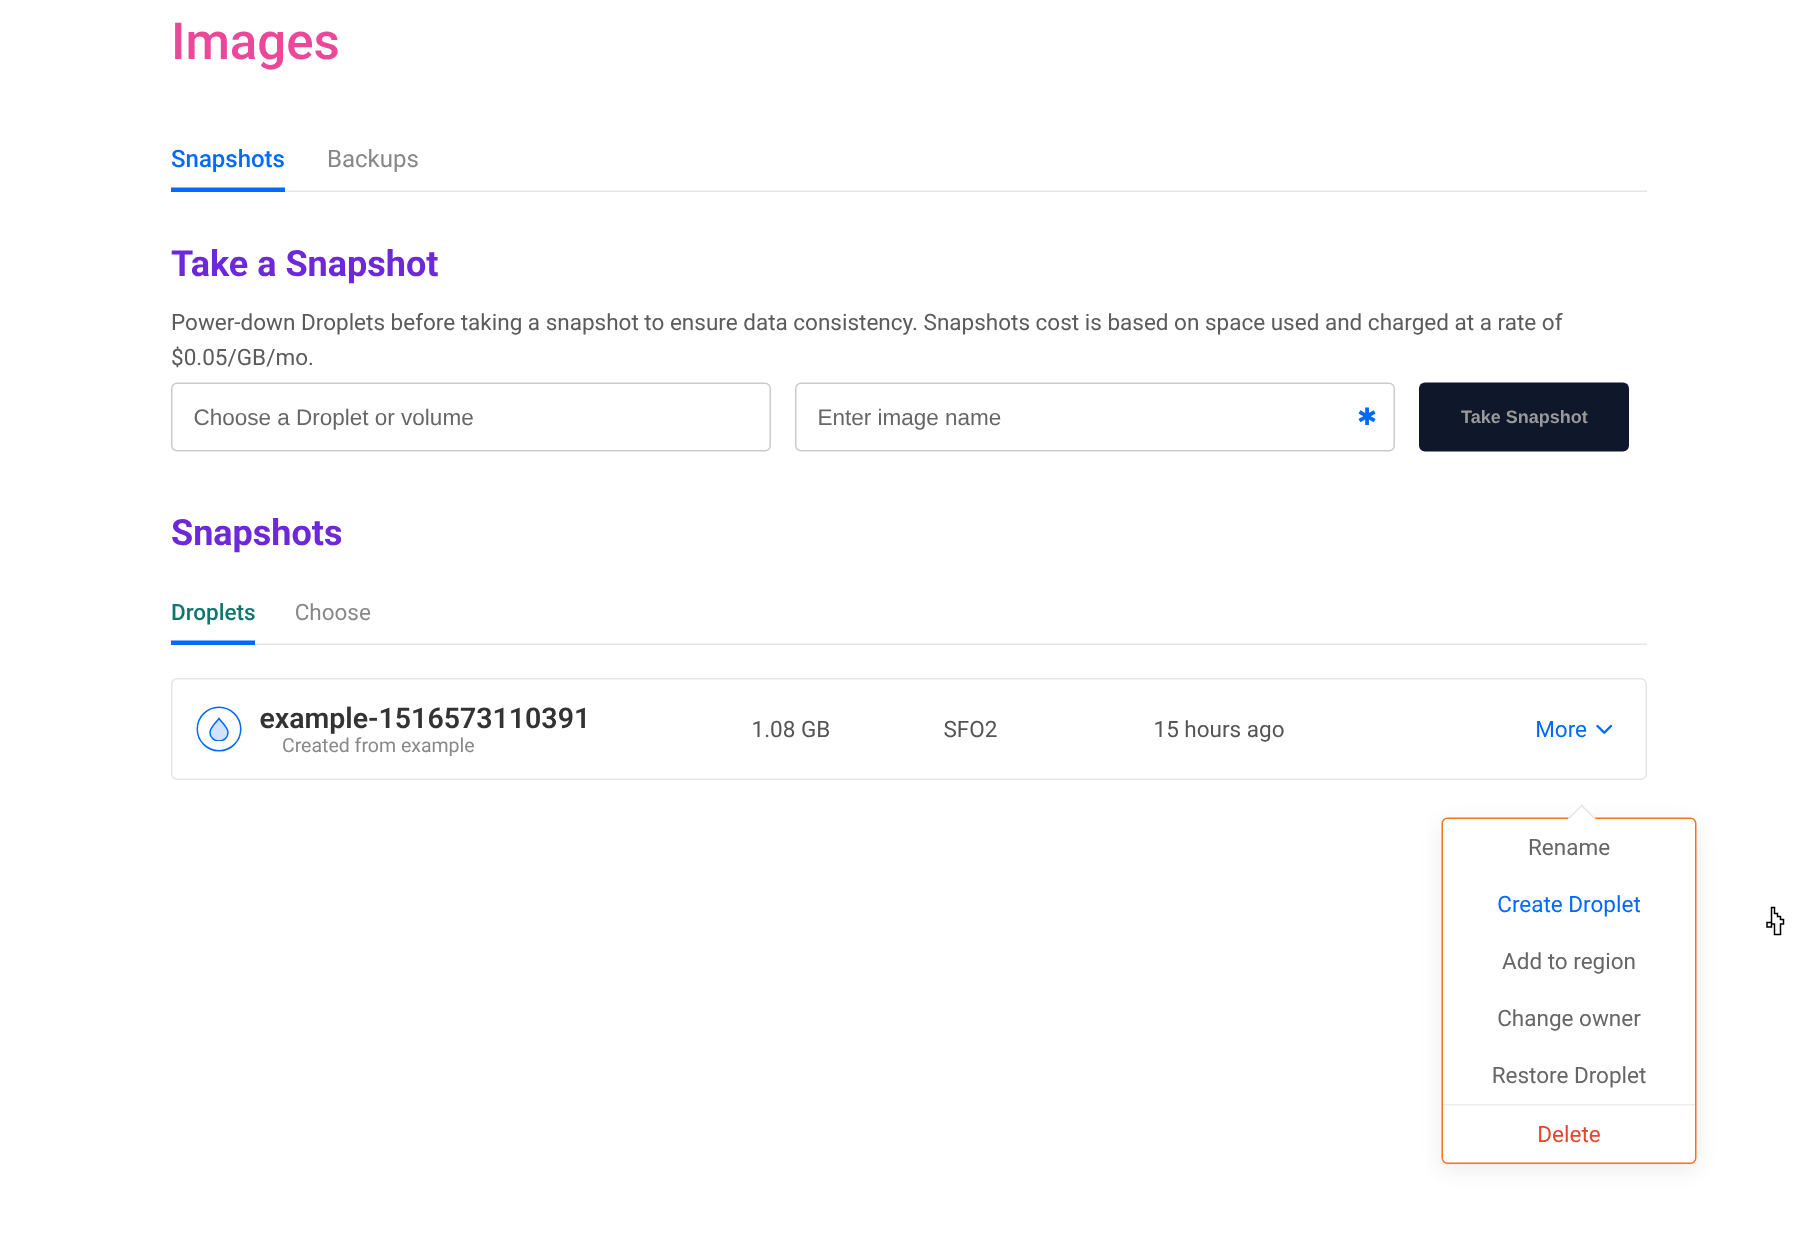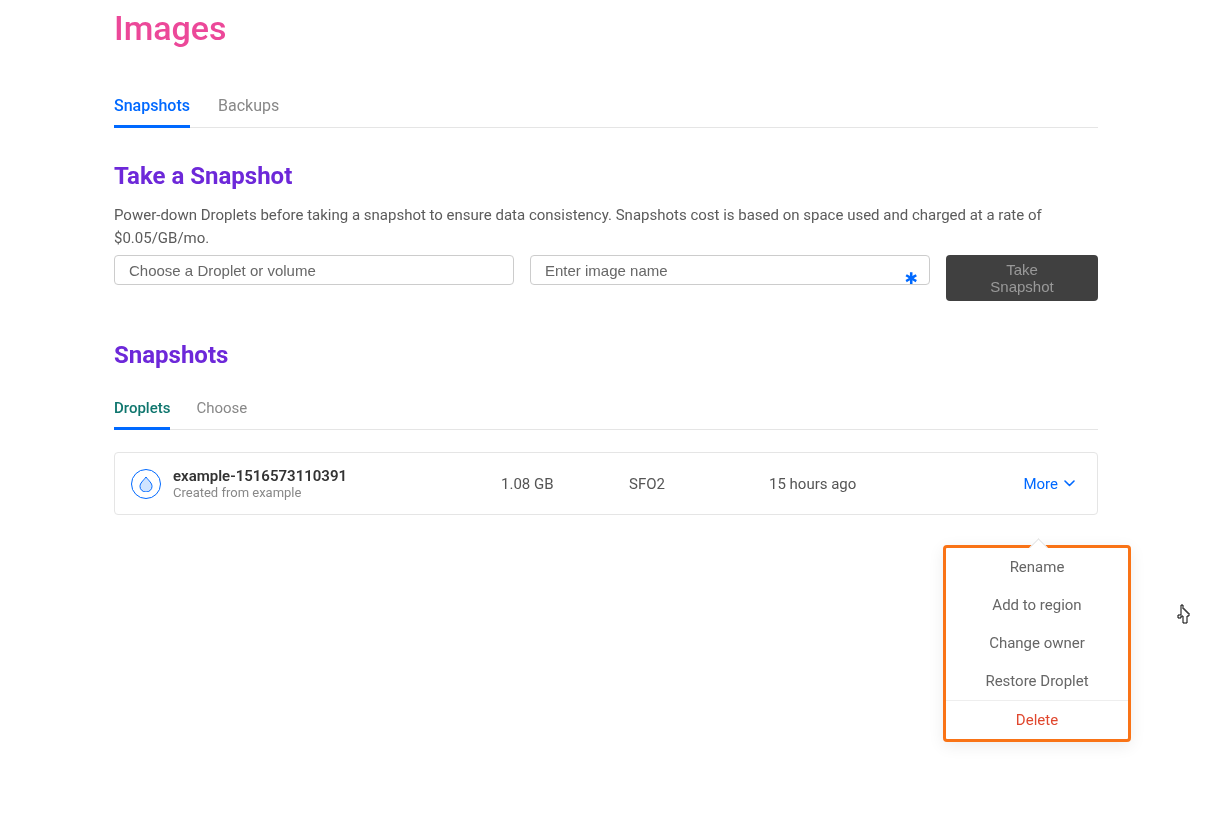--- a/index.html
+++ b/index.html
@@ -58,21 +58,21 @@
     gap: 16px;
     margin-bottom: 40px;
   }
   .select-wrap, .input-wrap {
     position: relative;
   }
   .select-wrap { flex: 0 0 400px; }
   .input-wrap { flex: 0 0 400px; }
   .text-input {
     width: 100%;
-    height: 30px;
+    height: 46px;
     border: 1px solid #ccc;
     border-radius: 4px;
     padding: 0 14px;
     font-size: 15px;
     color: #676767;
     background: #fff;
     outline: none;
   }
   .text-input::placeholder { color: #676767; }
   .star {
@@ -81,24 +81,24 @@
     top: 50%;
     transform: translateY(-50%);
     color: #0069ff;
     font-size: 16px;
   }
   .btn-snapshot {
     height: 46px;
     padding: 0 28px;
     border: none;
     border-radius: 4px;
-    background: #404040;
+    background: #0f172a;
     color: #999;
-    font-size: 15px;
-    font-weight: 400;
+    font-size: 12px;
+    font-weight: 700;
     cursor: not-allowed;
   }
   .sub-tabs {
     display: flex;
     border-bottom: 1px solid #e5e5e5;
     margin-top: 20px;
     margin-bottom: 0;
   }
   .sub-tab {
     padding: 10px 0;
@@ -152,42 +152,42 @@
     align-items: center;
     gap: 12px;
   }
   .droplet-icon-wrap {
     width: 30px; height: 30px;
     border: 1.5px solid #0069ff;
     border-radius: 50%;
     display:flex; align-items:center; justify-content:center;
     flex-shrink:0;
   }
-  .name-main { font-weight: 600; color:#333; font-size:15px; }
-  .name-sub { font-size: 13px; color: #888; }
+  .name-main { font-weight: 600; color:#333; font-size:19px; }
+  .name-sub { font-size: 13px; color: #888; margin-left: 15px; }
   .row-size { flex: 0 0 128px; color:#555; }
   .row-regions { flex: 0 0 140px; color:#555; }
   .row-created { flex: 1; color:#555; display:flex; align-items:center; justify-content:space-between;}
   .more-link {
     color: #0069ff;
     font-size: 15px;
     cursor: pointer;
     display:flex; align-items:center; gap:6px;
     padding-right:6px;
   }
   .chevron-down {
     display:inline-block;
   }
   .dropdown {
     position: absolute;
     right: -34px;
     top: 92px;
-    width: 188px;
+    width: 170px;
     background: #fff;
-    border: 3px solid #f97316;
+    border: 1px solid #f97316;
     border-radius: 4px;
     box-shadow: 0 4px 16px rgba(0,0,0,0.08);
     z-index: 10;
   }
   .dropdown::before {
     content:'';
     position:absolute;
     top:-7px; left:86px;
     width:12px; height:12px;
     background:#fff;
@@ -265,20 +265,21 @@
           <span>More</span>
           <svg class="chevron-down" width="11" height="7" viewBox="0 0 11 7">
               <path d="M1 1 L5.5 5.5 L10 1" fill="none" stroke="#0069ff" stroke-width="1.6" stroke-linecap="round" stroke-linejoin="round"></path>
             </svg>
         </span>
       </div>
     </div>
 
     <div class="dropdown">
       <div class="dropdown-item">Rename</div>
+      <div class="dropdown-item active">Create Droplet</div>
       <div class="dropdown-item">Add to region</div>
       <div class="dropdown-item">Change owner</div>
       <div class="dropdown-item">Restore Droplet</div>
       <div class="dropdown-divider"></div>
       <div class="dropdown-item delete">Delete</div>
     </div>
 
     <svg class="cursor" style="left:1060px; top:150px;" width="18" height="22" viewBox="0 0 18 22">
       <path d="M6 2 L6 12 L3 12 L3 15 L6 15 L6 13 L8 13 L8 20 L12 20 L12 13 L14 13 L14 10 L12 10 L12 8 L10 8 L10 6 L8 6 L8 2 Z" fill="#fff" stroke="#000" stroke-width="1"></path>
     </svg>

